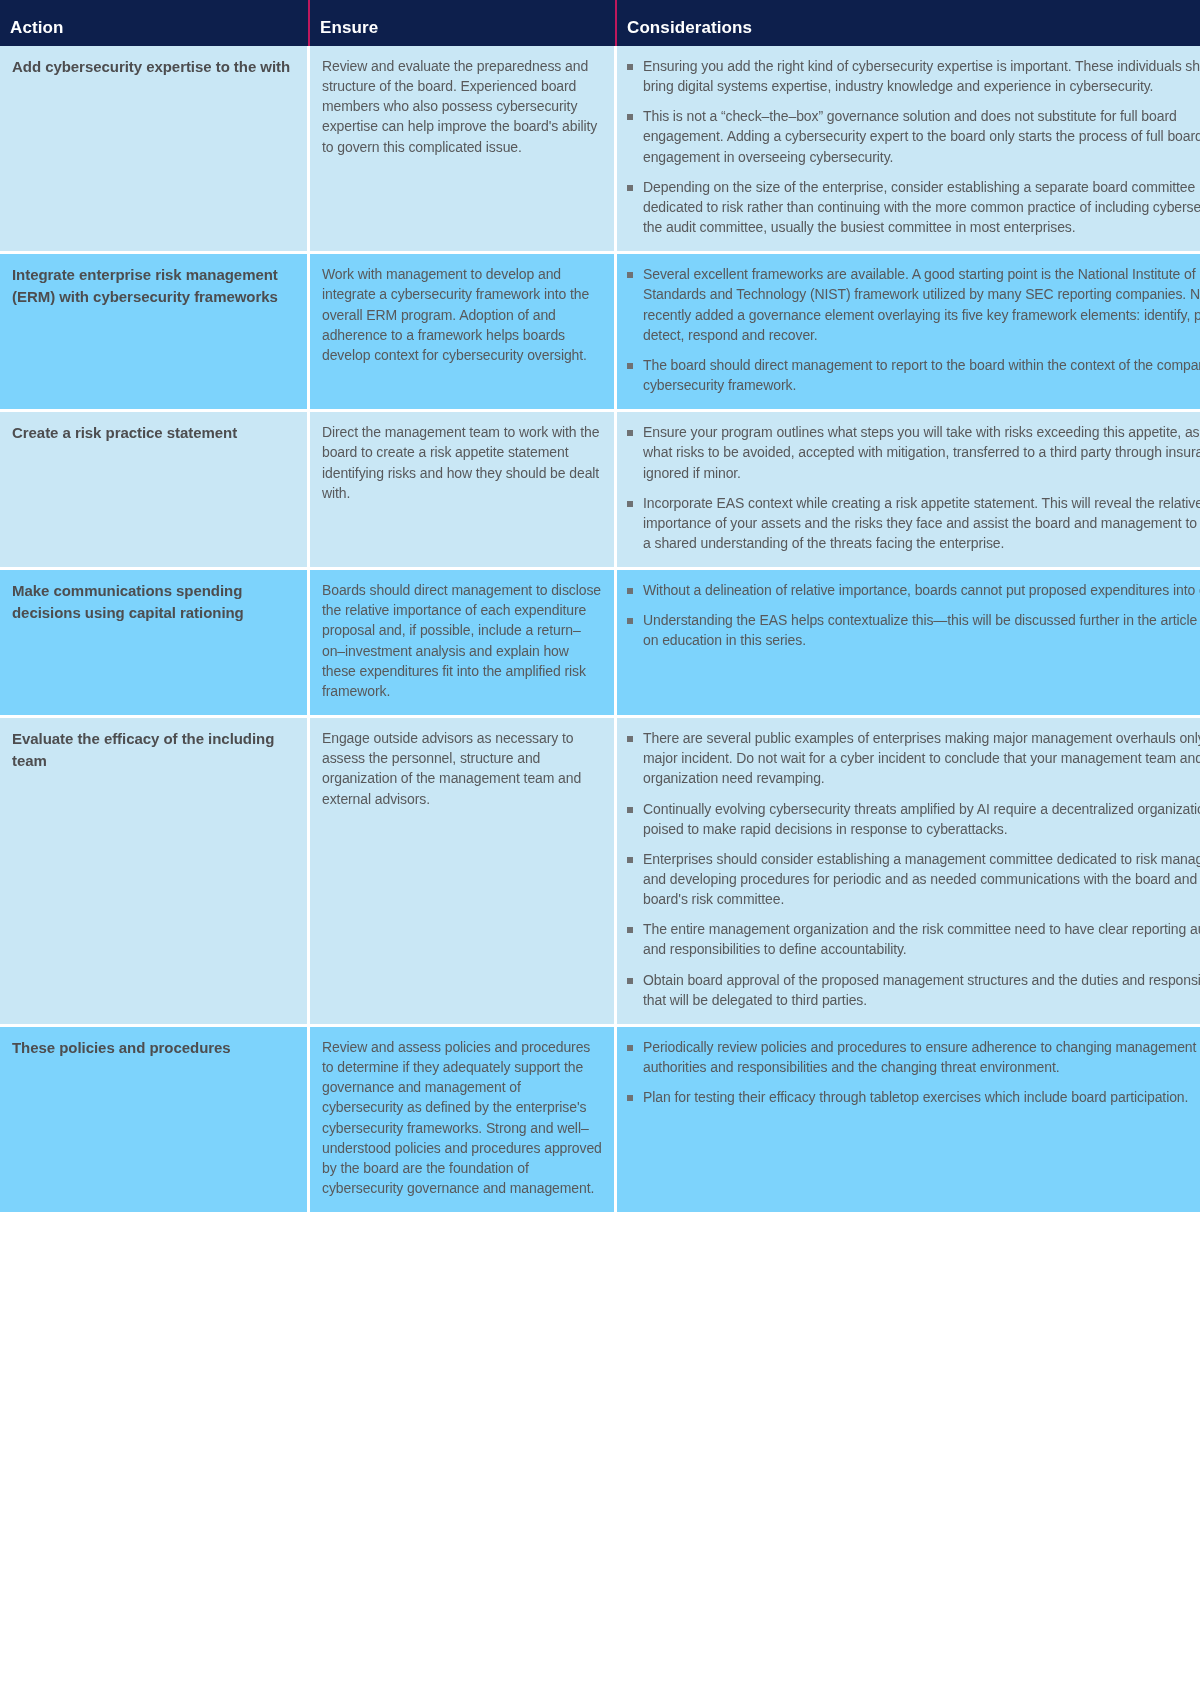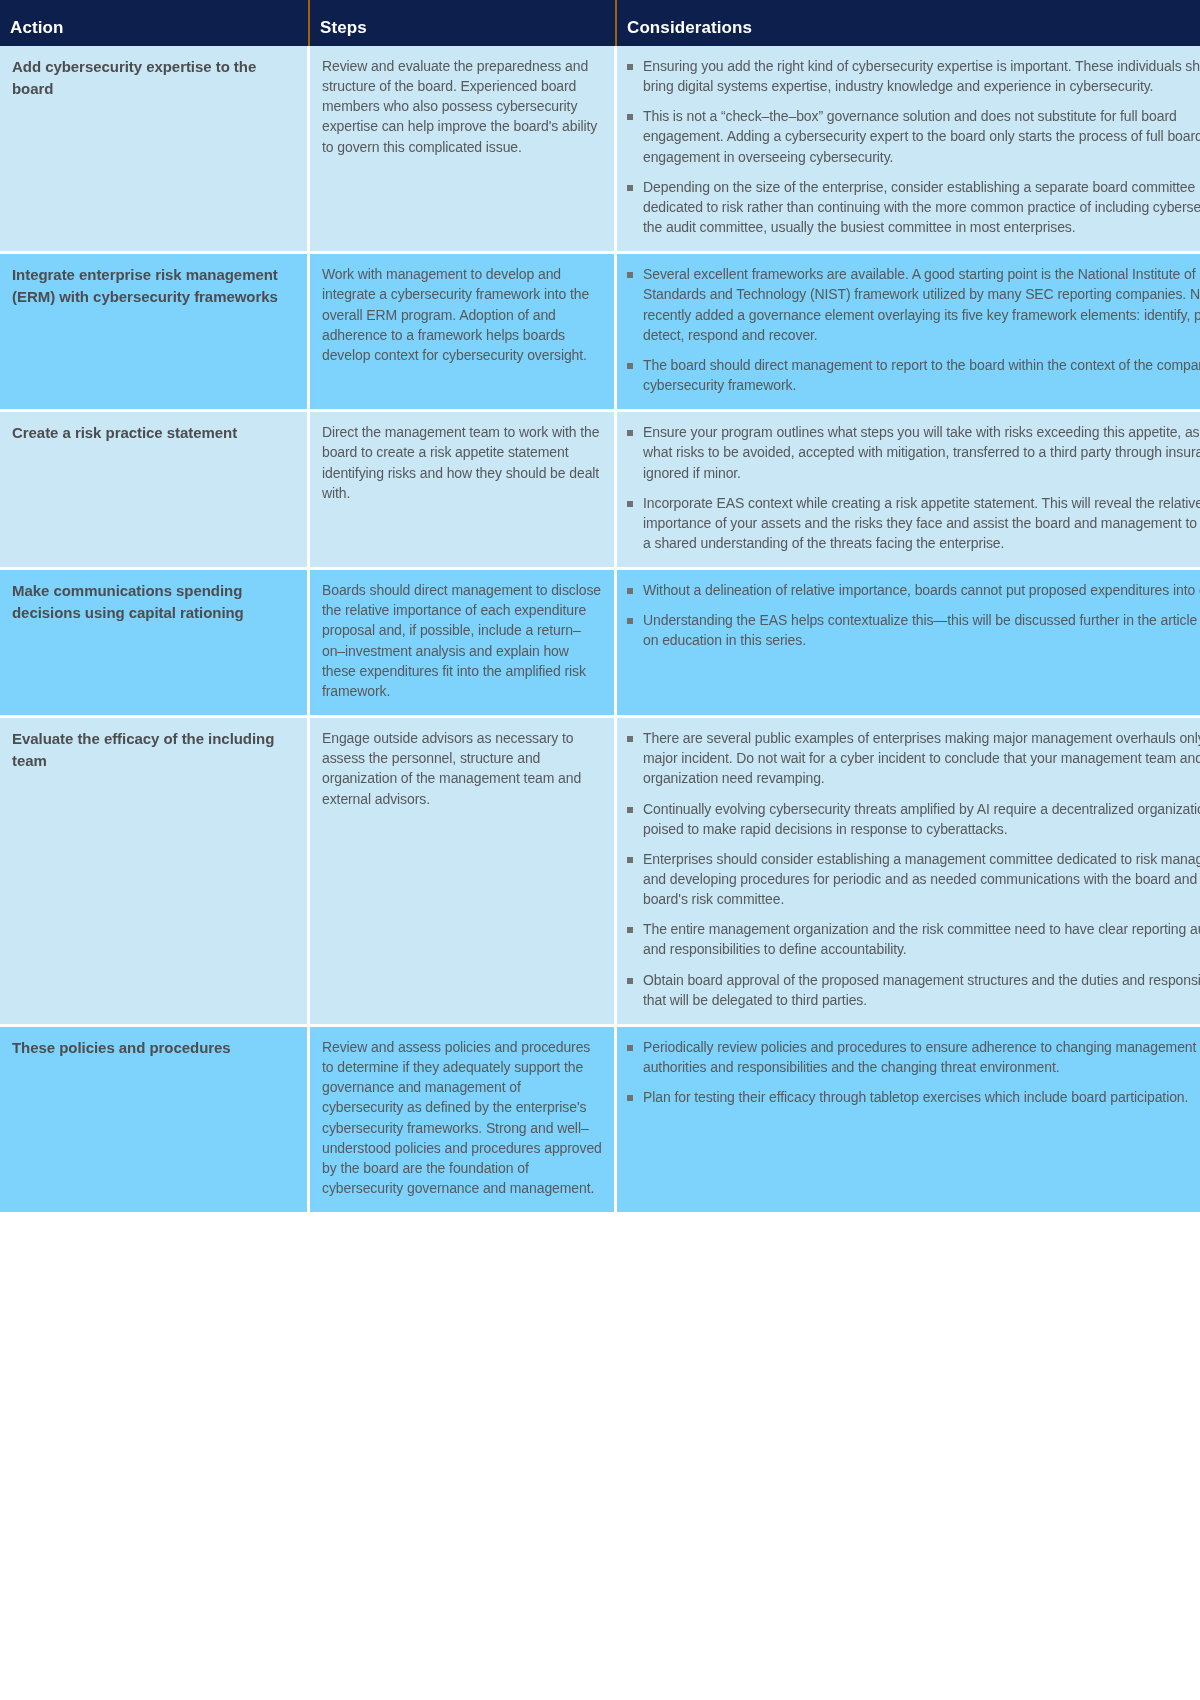--- a/index.html
+++ b/index.html
@@ -27,21 +27,21 @@
   
   thead th {
     background: #0d1f4c;
     color: #ffffff;
     text-align: left;
     font-size: 17px;
     font-weight: bold;
     padding: 18px 10px 8px 10px;
     vertical-align: middle;
     letter-spacing: 0.1px;
-    border-right: 2px solid #a16207;
+    border-right: 2px solid #be185d;
   }
   thead th.col-action   { width: 288px; }
   thead th.col-steps    { width: 285px; }
   thead th.col-consider { width: 627px; }
   thead tr { height: 30px; }
 
   
   tbody td {
     vertical-align: top;
     padding: 10px 12px 14px 12px;
@@ -95,27 +95,27 @@
   .step-text { display: block; }
 </style>
 </head>
 <body>
 
 <div class="table-wrap">
   <table class="governance-table">
     <thead>
       <tr>
         <th class="col-action">Action</th>
-        <th class="col-steps">Steps</th>
+        <th class="col-steps">Ensure</th>
         <th class="col-consider">Considerations</th>
       </tr>
     </thead>
     <tbody id="table-body">
         <tr class="band-blue">
-          <td class="cell-action">Add cybersecurity expertise to the board</td>
+          <td class="cell-action">Add cybersecurity expertise to the with</td>
           <td class="cell-steps">
             <span class="step-text">Review and evaluate the preparedness and structure of the board. Experienced board members who also possess cybersecurity expertise can help improve the board's ability to govern this complicated issue.</span>
           </td>
           <td class="cell-considerations">
             <ul class="bullets">
               <li>Ensuring you add the right kind of cybersecurity expertise is important. These individuals should bring digital systems expertise, industry knowledge and experience in cybersecurity.</li>
               <li>This is not a “check–the–box” governance solution and does not substitute for full board engagement. Adding a cybersecurity expert to the board only starts the process of full board engagement in overseeing cybersecurity.</li>
               <li>Depending on the size of the enterprise, consider establishing a separate board committee dedicated to risk rather than continuing with the more common practice of including cybersecurity in the audit committee, usually the busiest committee in most enterprises.</li>
             </ul>
           </td>

